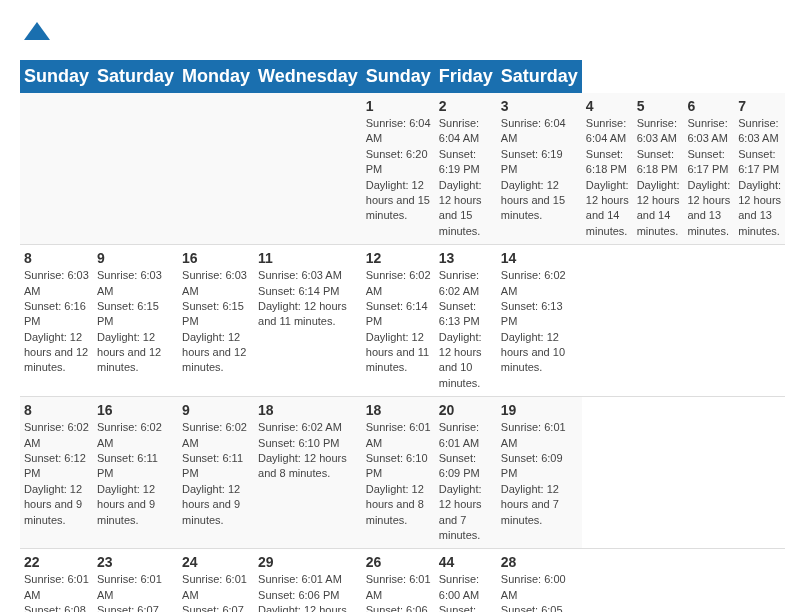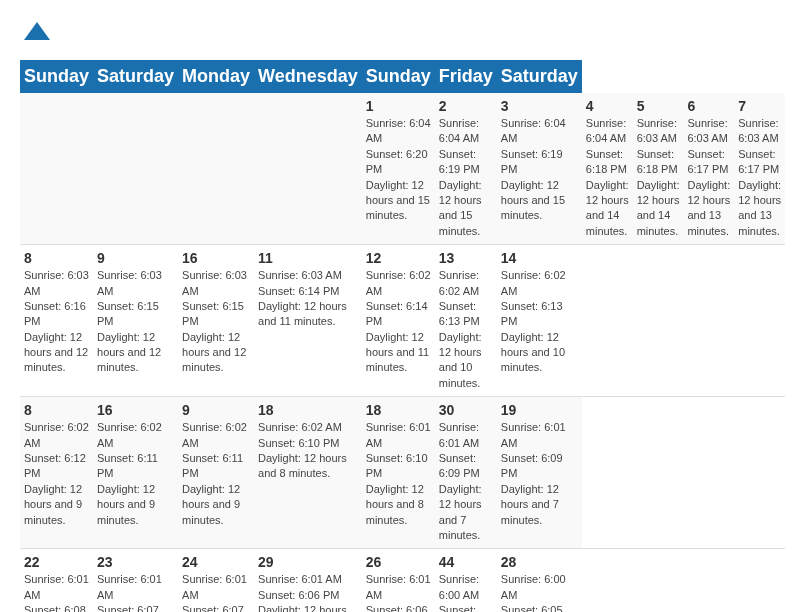--- a/index.html
+++ b/index.html
@@ -205,21 +205,21 @@
         </td>
         <td>
           <span class="day-number">18</span>
           <div class="day-info">Sunrise: 6:02 AM<br>Sunset: 6:10 PM<br>Daylight: 12 hours and 8 minutes.</div>
         </td>
         <td>
           <span class="day-number">18</span>
           <div class="day-info">Sunrise: 6:01 AM<br>Sunset: 6:10 PM<br>Daylight: 12 hours and 8 minutes.</div>
         </td>
         <td>
-          <span class="day-number">30</span>
+          <span class="day-number">20</span>
           <div class="day-info">Sunrise: 6:01 AM<br>Sunset: 6:09 PM<br>Daylight: 12 hours and 7 minutes.</div>
         </td>
         <td>
           <span class="day-number">19</span>
           <div class="day-info">Sunrise: 6:01 AM<br>Sunset: 6:09 PM<br>Daylight: 12 hours and 7 minutes.</div>
         </td>
       </tr>
       <tr>
         <td>
           <span class="day-number">22</span>

